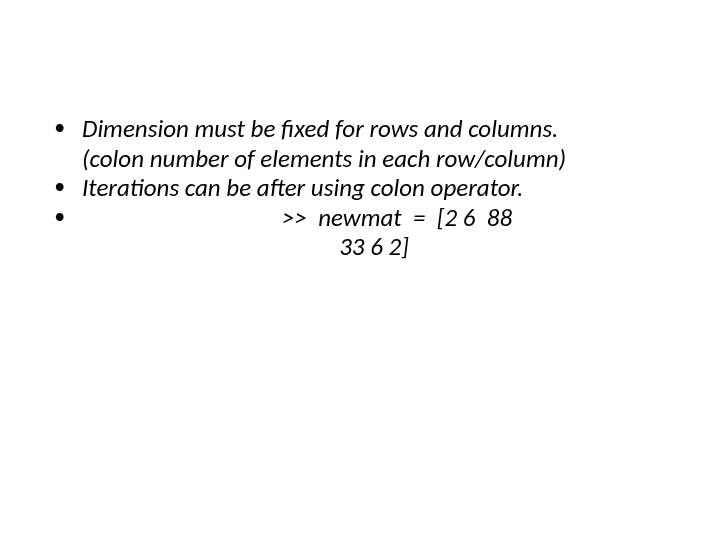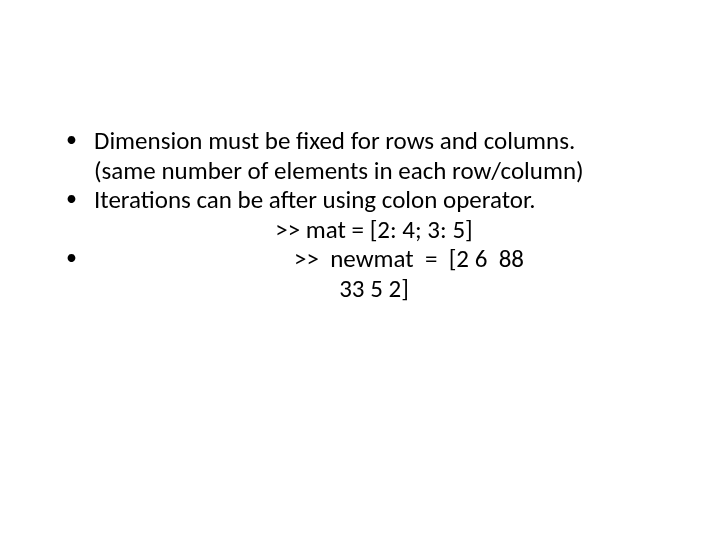--- a/index.html
+++ b/index.html
@@ -14,22 +14,23 @@
   .slide {
     box-sizing: border-box;
     width: 720px;
     height: 540px;
     padding: 110px 50px 0 50px;
     font-size: 25px;
     line-height: 1.18;
   }
   .bullets {
     list-style: none;
-    margin: 16px;
+    margin: 4px;
     padding: 0;
+    font-style: italic;
   }
   .bullets > li {
     position: relative;
     padding-left: 28px;
     margin: 0;
     text-align: justify;
     text-justify: inter-word;
   }
   .bullets > li::before {
     content: "•";
@@ -52,24 +53,23 @@
     white-space: pre;
   }
 </style>
 </head>
 <body>
 
 <div class="slide">
   <ul class="bullets">
     <li>
       <span>Dimension must be fixed for rows and columns.</span>
-      <span class="sub">(same number of elements in each row/column)</span>
+      <span class="sub">(colon number of elements in each row/column)</span>
     </li>
     <li>
       <span>Iterations can be after using colon operator.</span>
-      <span class="code-center">&gt;&gt;  mat   =  [2: 4; 3: 5]</span>
     </li>
     <li>
       <span class="code-indent">&gt;&gt;  newmat  =  [2 6  88</span>
-      <span class="code-center">33   5   2]</span>
+      <span class="code-center">33   6   2]</span>
     </li>
   </ul>
 </div>
 
 </body></html>

